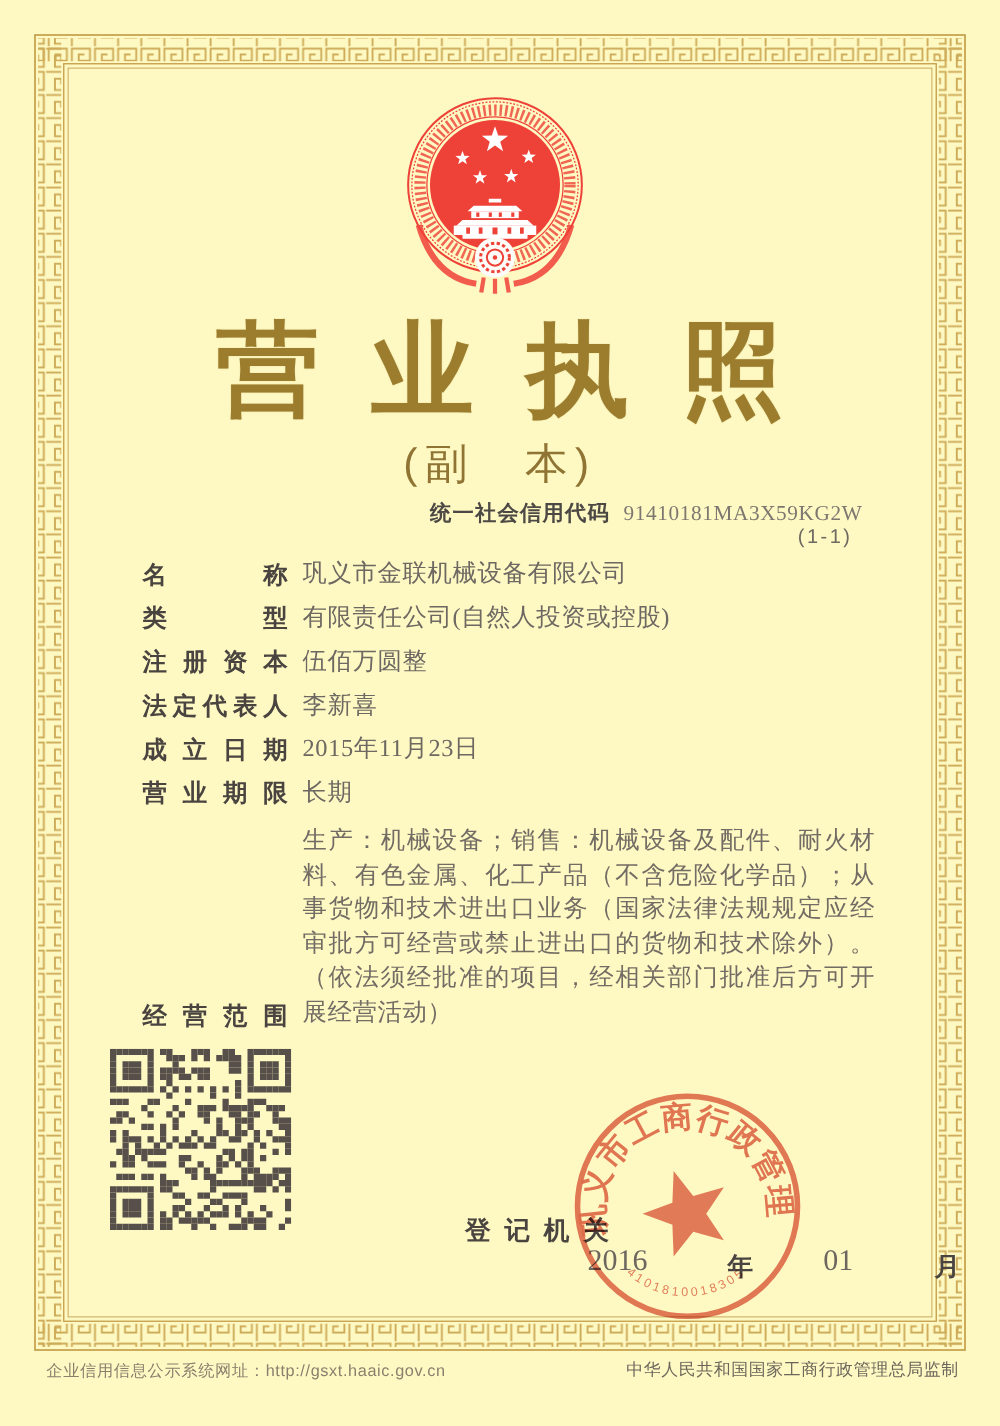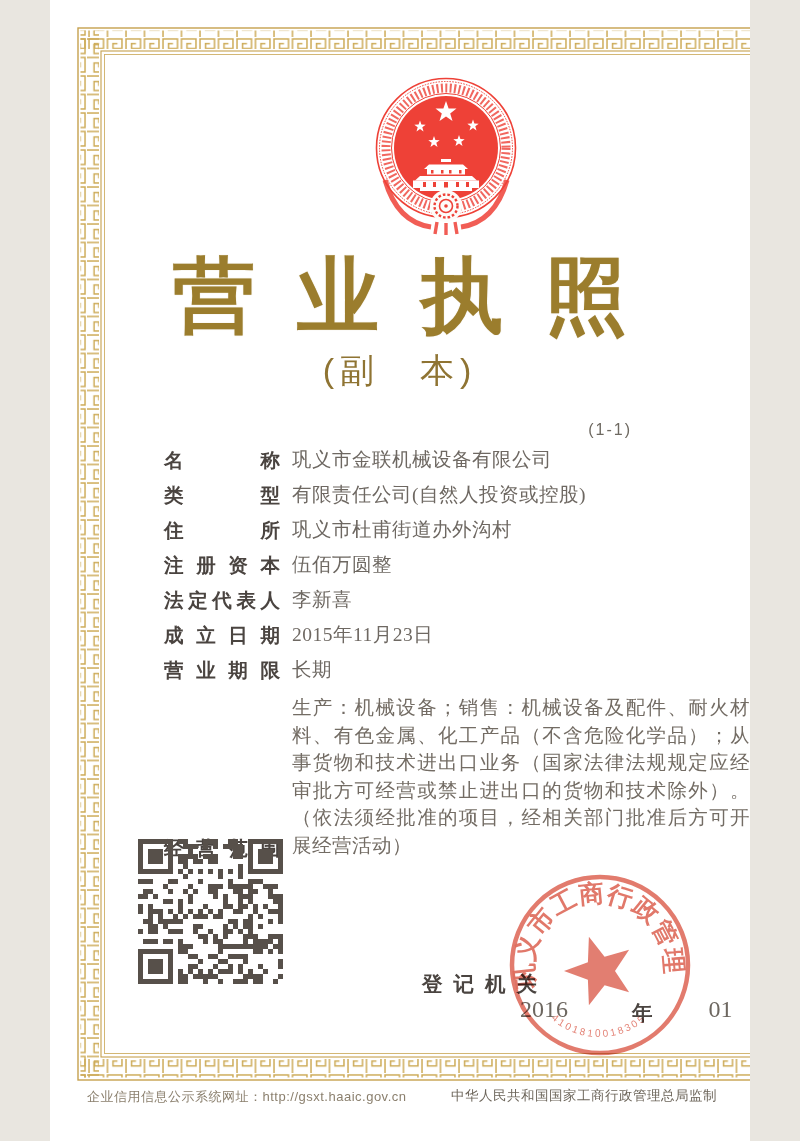--- a/index.html
+++ b/index.html
@@ -1,18 +1,18 @@
 <!DOCTYPE html>
 <html><head>
 <meta charset="utf-8">
 <style>
   html,body{margin:0;padding:0;background:#e9e6e0;}
   .page{
-    position:relative; width:700px; height:1141px; margin:0 auto;
-    background:#ffffff; overflow:hidden;
+    position:relative; width:800px; height:1141px; margin:0 auto;
+    background:#fef9c3; overflow:hidden;
     font-family:"Liberation Sans", sans-serif;
     color:#4a4440;
   }
   .frame{position:absolute;left:0;top:0;}
   
   .emblem{position:absolute;left:320px;top:76px;width:152px;height:160px;}
   
   .title{
     position:absolute;left:0;top:242px;width:100%;text-align:center;
     font-size:82px;font-weight:bold;color:#9b7d2d;
@@ -120,34 +120,34 @@
       <circle cx="75" cy="130" r="1.8" fill="#ee4137" stroke="none"></circle>
       <path d="M14,104 Q26,146 60,151" stroke-width="5" opacity=".85"></path>
       <path d="M136,104 Q124,146 90,151" stroke-width="5" opacity=".85"></path>
       <path d="M66,146 L64,158 M75,147 L75,159 M84,146 L86,158" stroke-width="3.4" opacity=".85"></path>
     </g>
   </svg>
 
   <div class="title">营业执照</div>
   <div class="subtitle">(副　本)</div>
 
+  <div class="codeline">
+    <span class="lbl">统一社会信用代码</span>
+    <span class="val">91410181MA3X59KG2W</span>
+  </div>
   <div class="copynum">(1-1)</div>
 
   <div class="fields">
     <div class="frow">
       <div class="flabel">名称</div>
       <div class="fvalue">巩义市金联机械设备有限公司</div>
     </div>
     <div class="frow">
       <div class="flabel">类型</div>
       <div class="fvalue">有限责任公司(自然人投资或控股)</div>
-    </div>
-    <div class="frow">
-      <div class="flabel">住所</div>
-      <div class="fvalue">巩义市杜甫街道办外沟村</div>
     </div>
     <div class="frow">
       <div class="flabel">注册资本</div>
       <div class="fvalue">伍佰万圆整</div>
     </div>
     <div class="frow">
       <div class="flabel">法定代表人</div>
       <div class="fvalue">李新喜</div>
     </div>
     <div class="frow">

